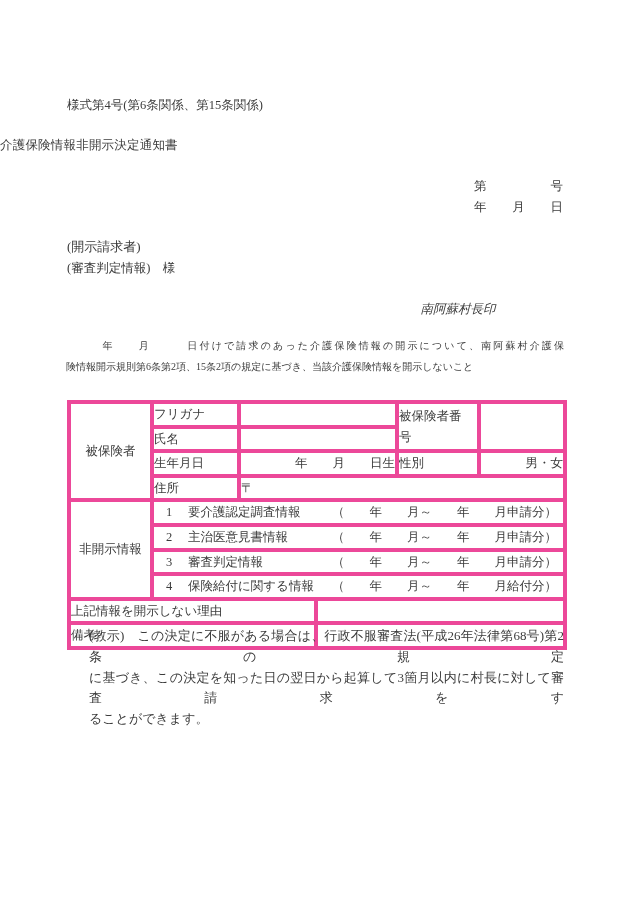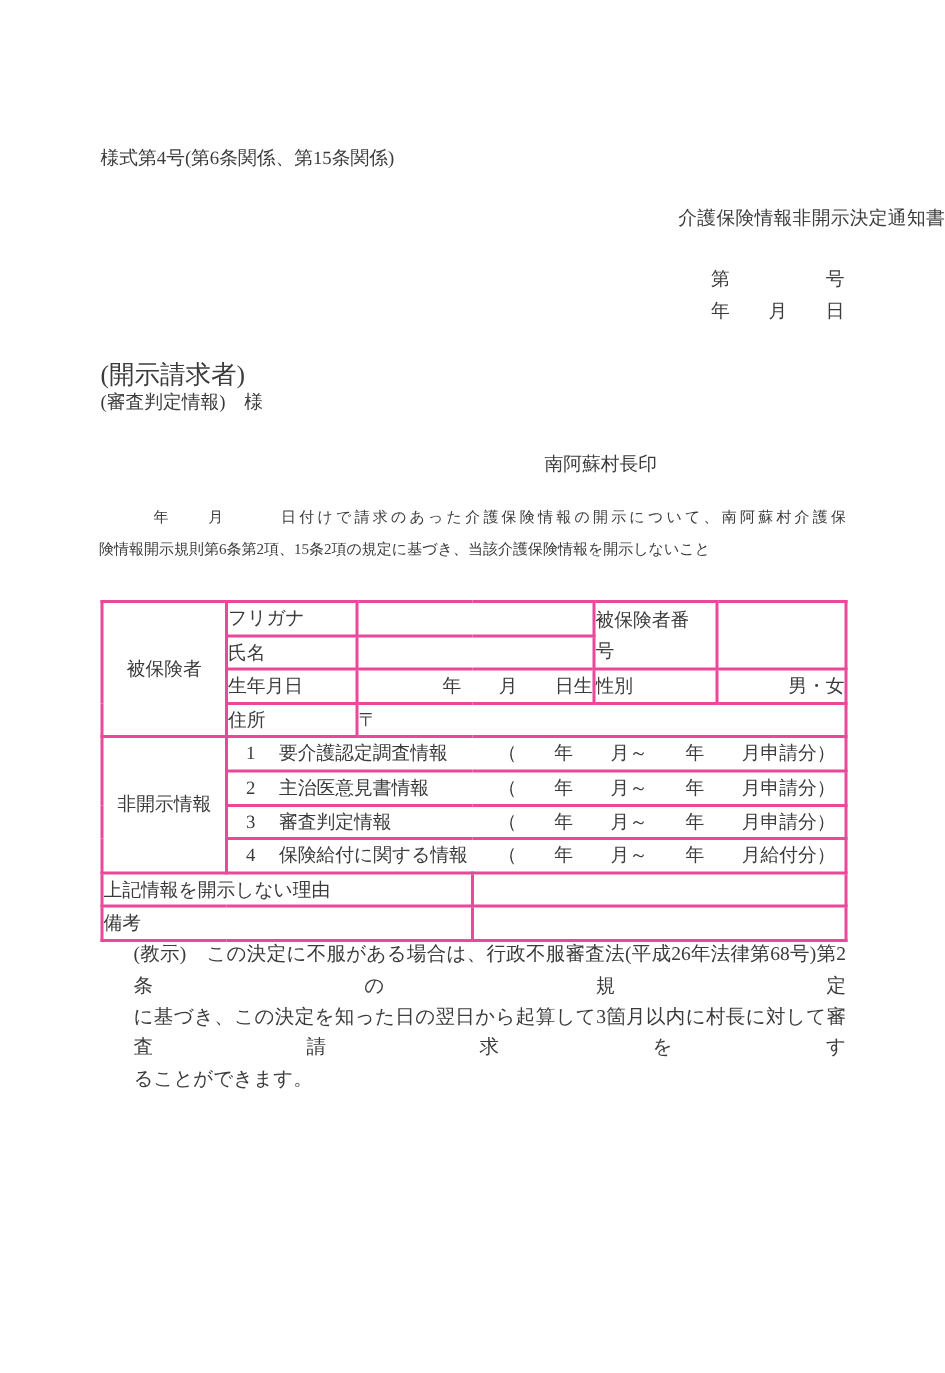--- a/index.html
+++ b/index.html
@@ -9,47 +9,47 @@
     width: 630px;
     height: 915px;
     background: #ffffff;
     font-family: "Liberation Serif", "DejaVu Serif", serif;
     color: #3b3b3b;
     overflow: hidden;
   }
   .abs { position: absolute; }
 
   .form-note { left: 67px; top: 97px; font-size: 12.5px; }
-  .doc-title { left: 0; top: 137px; width: 100%; text-align: right; font-size: 12.5px; letter-spacing: 0.2px; }
+  .doc-title { left: 0; top: 137px; width: 100%; text-align: left; font-size: 12.5px; letter-spacing: 0.2px; }
 
   .doc-number-line, .date-line {
     left: 474px; top: 178px; width: 89px;
     display: flex; justify-content: space-between; font-size: 12.5px;
   }
   .date-line { top: 199px; }
 
-  .addressee-1 { left: 67px; top: 238px; font-size: 17px; }
+  .addressee-1 { left: 67px; top: 238px; font-size: 13px; }
   .addressee-2 { left: 67px; top: 260px; font-size: 12.5px; }
 
   .issuer-line {
     left: 363px; top: 301px; width: 190px;
-    display: flex; justify-content: flex-start; font-size: 12.5px;
+    display: flex; justify-content: center; font-size: 12.5px; font-style: italic;
   }
 
   .body-par { left: 66px; top: 336px; width: 498px; font-size: 10px; line-height: 20.6px; }
   .body-par .line { text-align: justify; text-align-last: justify; }
   .body-par .line:last-child { text-align-last: auto; }
 
   table.main {
     position: absolute; left: 67px; top: 400px;
     border-collapse: collapse; table-layout: fixed;
     width: 496px; font-size: 12.5px; color: #3b3b3b;
   }
   table.main td {
-    border: 2px solid #ec4899;
+    border: 4px solid #ec4899;
     height: 20.6px;
     line-height: 20.6px;
     vertical-align: middle;
     padding: 0;
     overflow: hidden;
   }
   td.group-label { text-align: center; vertical-align: top; }
   td.t-label { padding-left: 7px; }
   td.center { text-align: right; }
   td.right { text-align: right; padding-right: 5px; }

